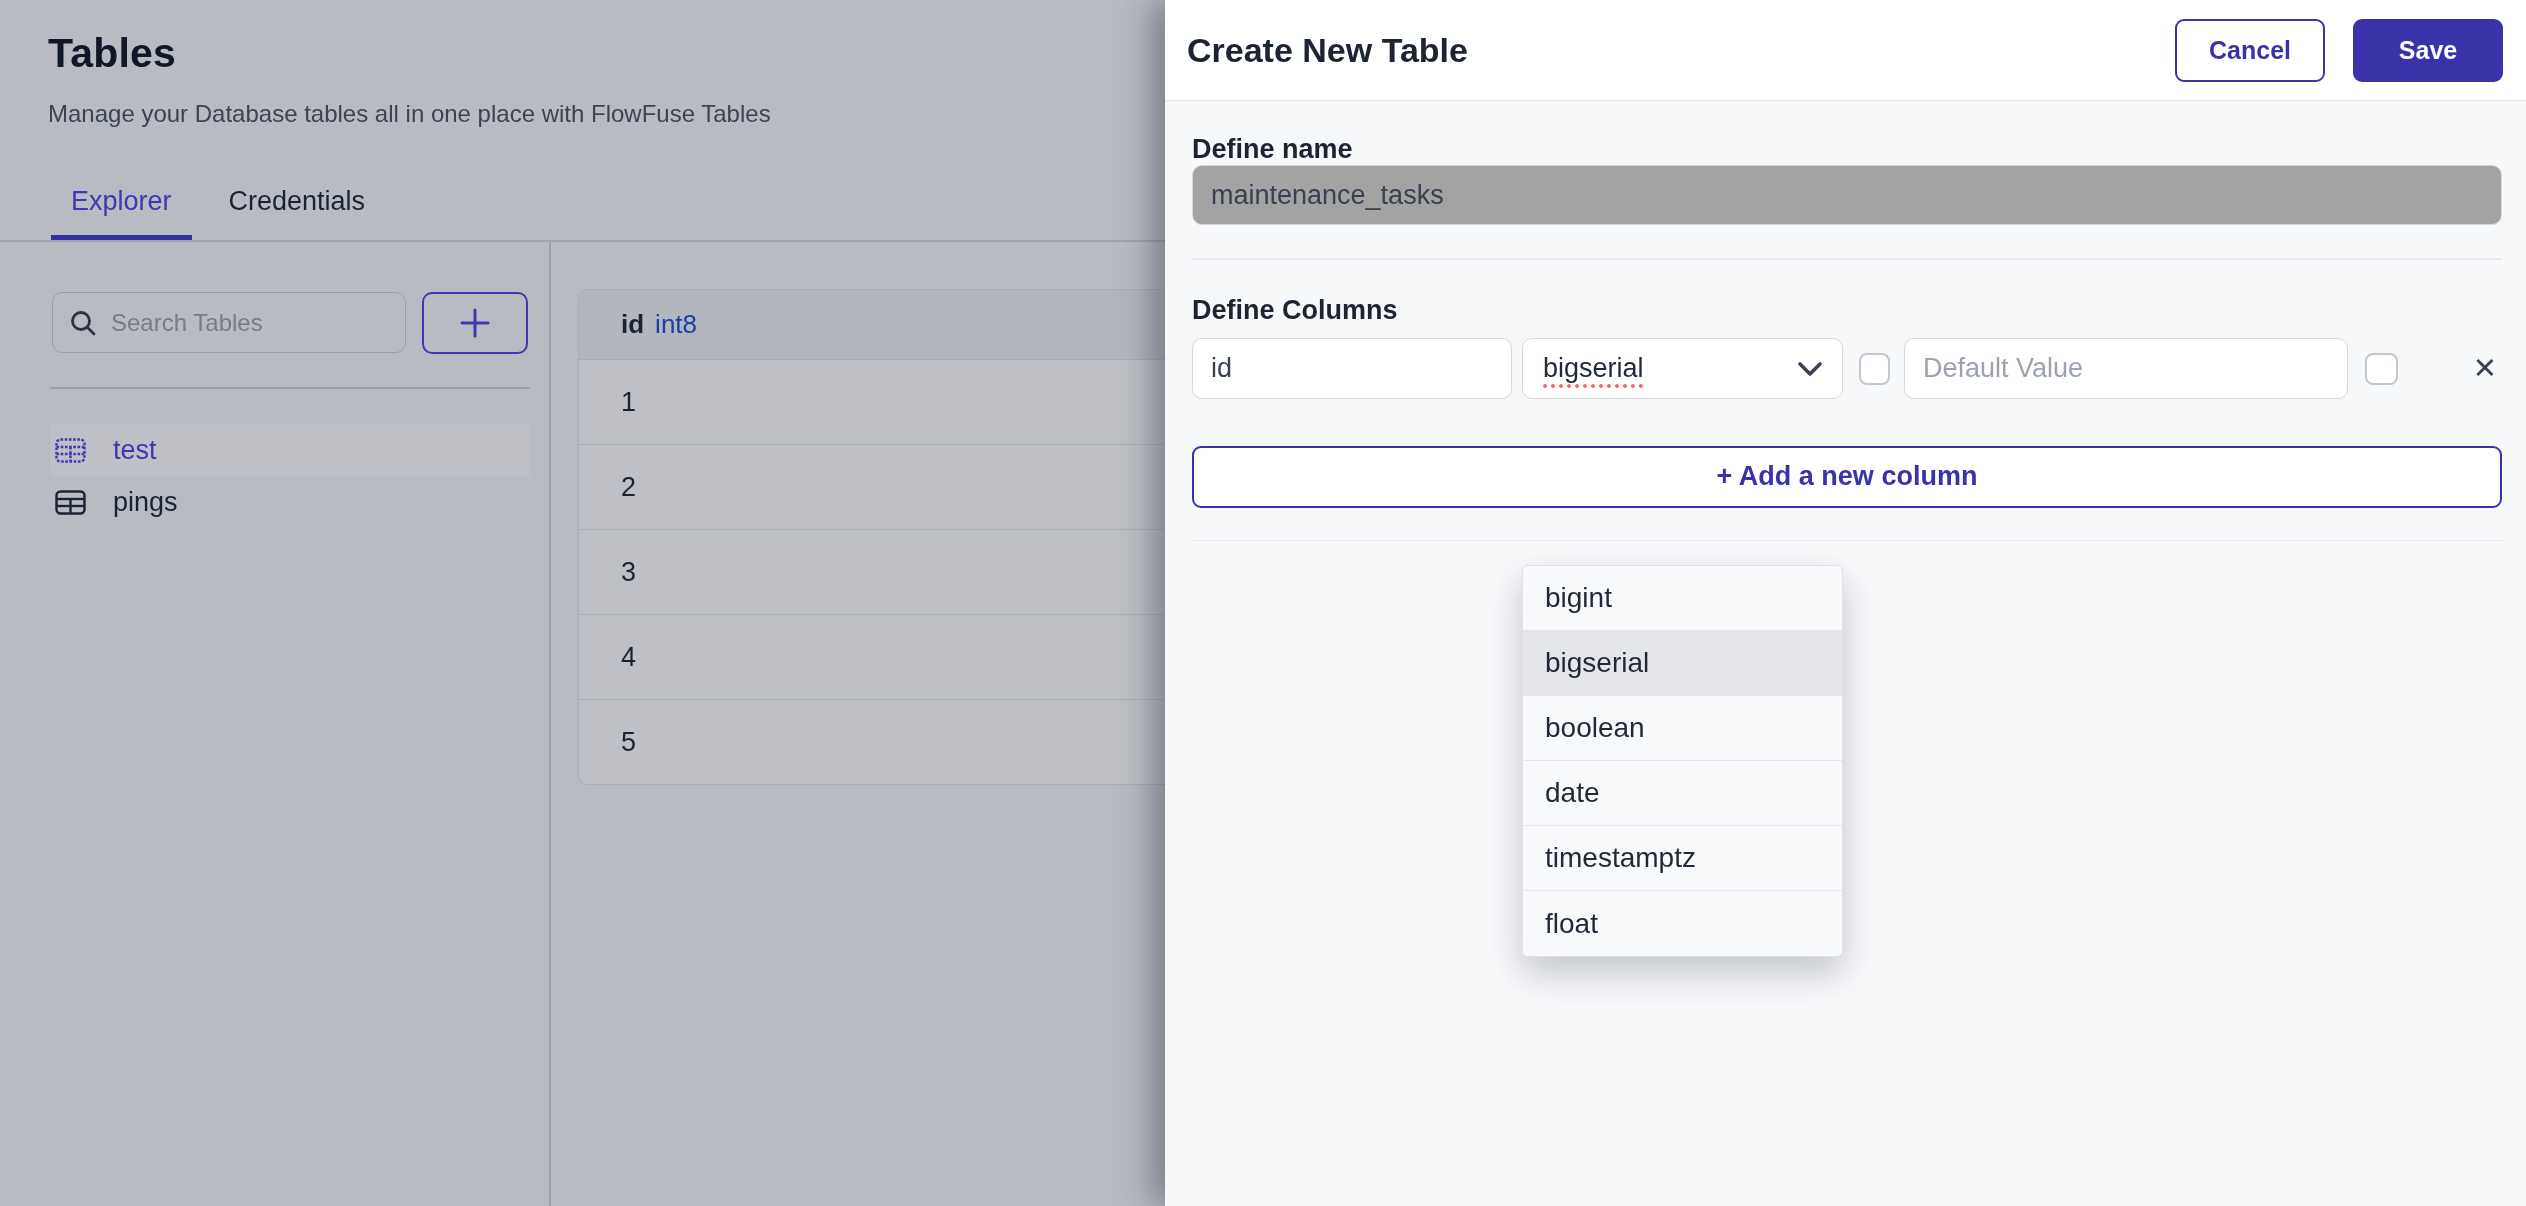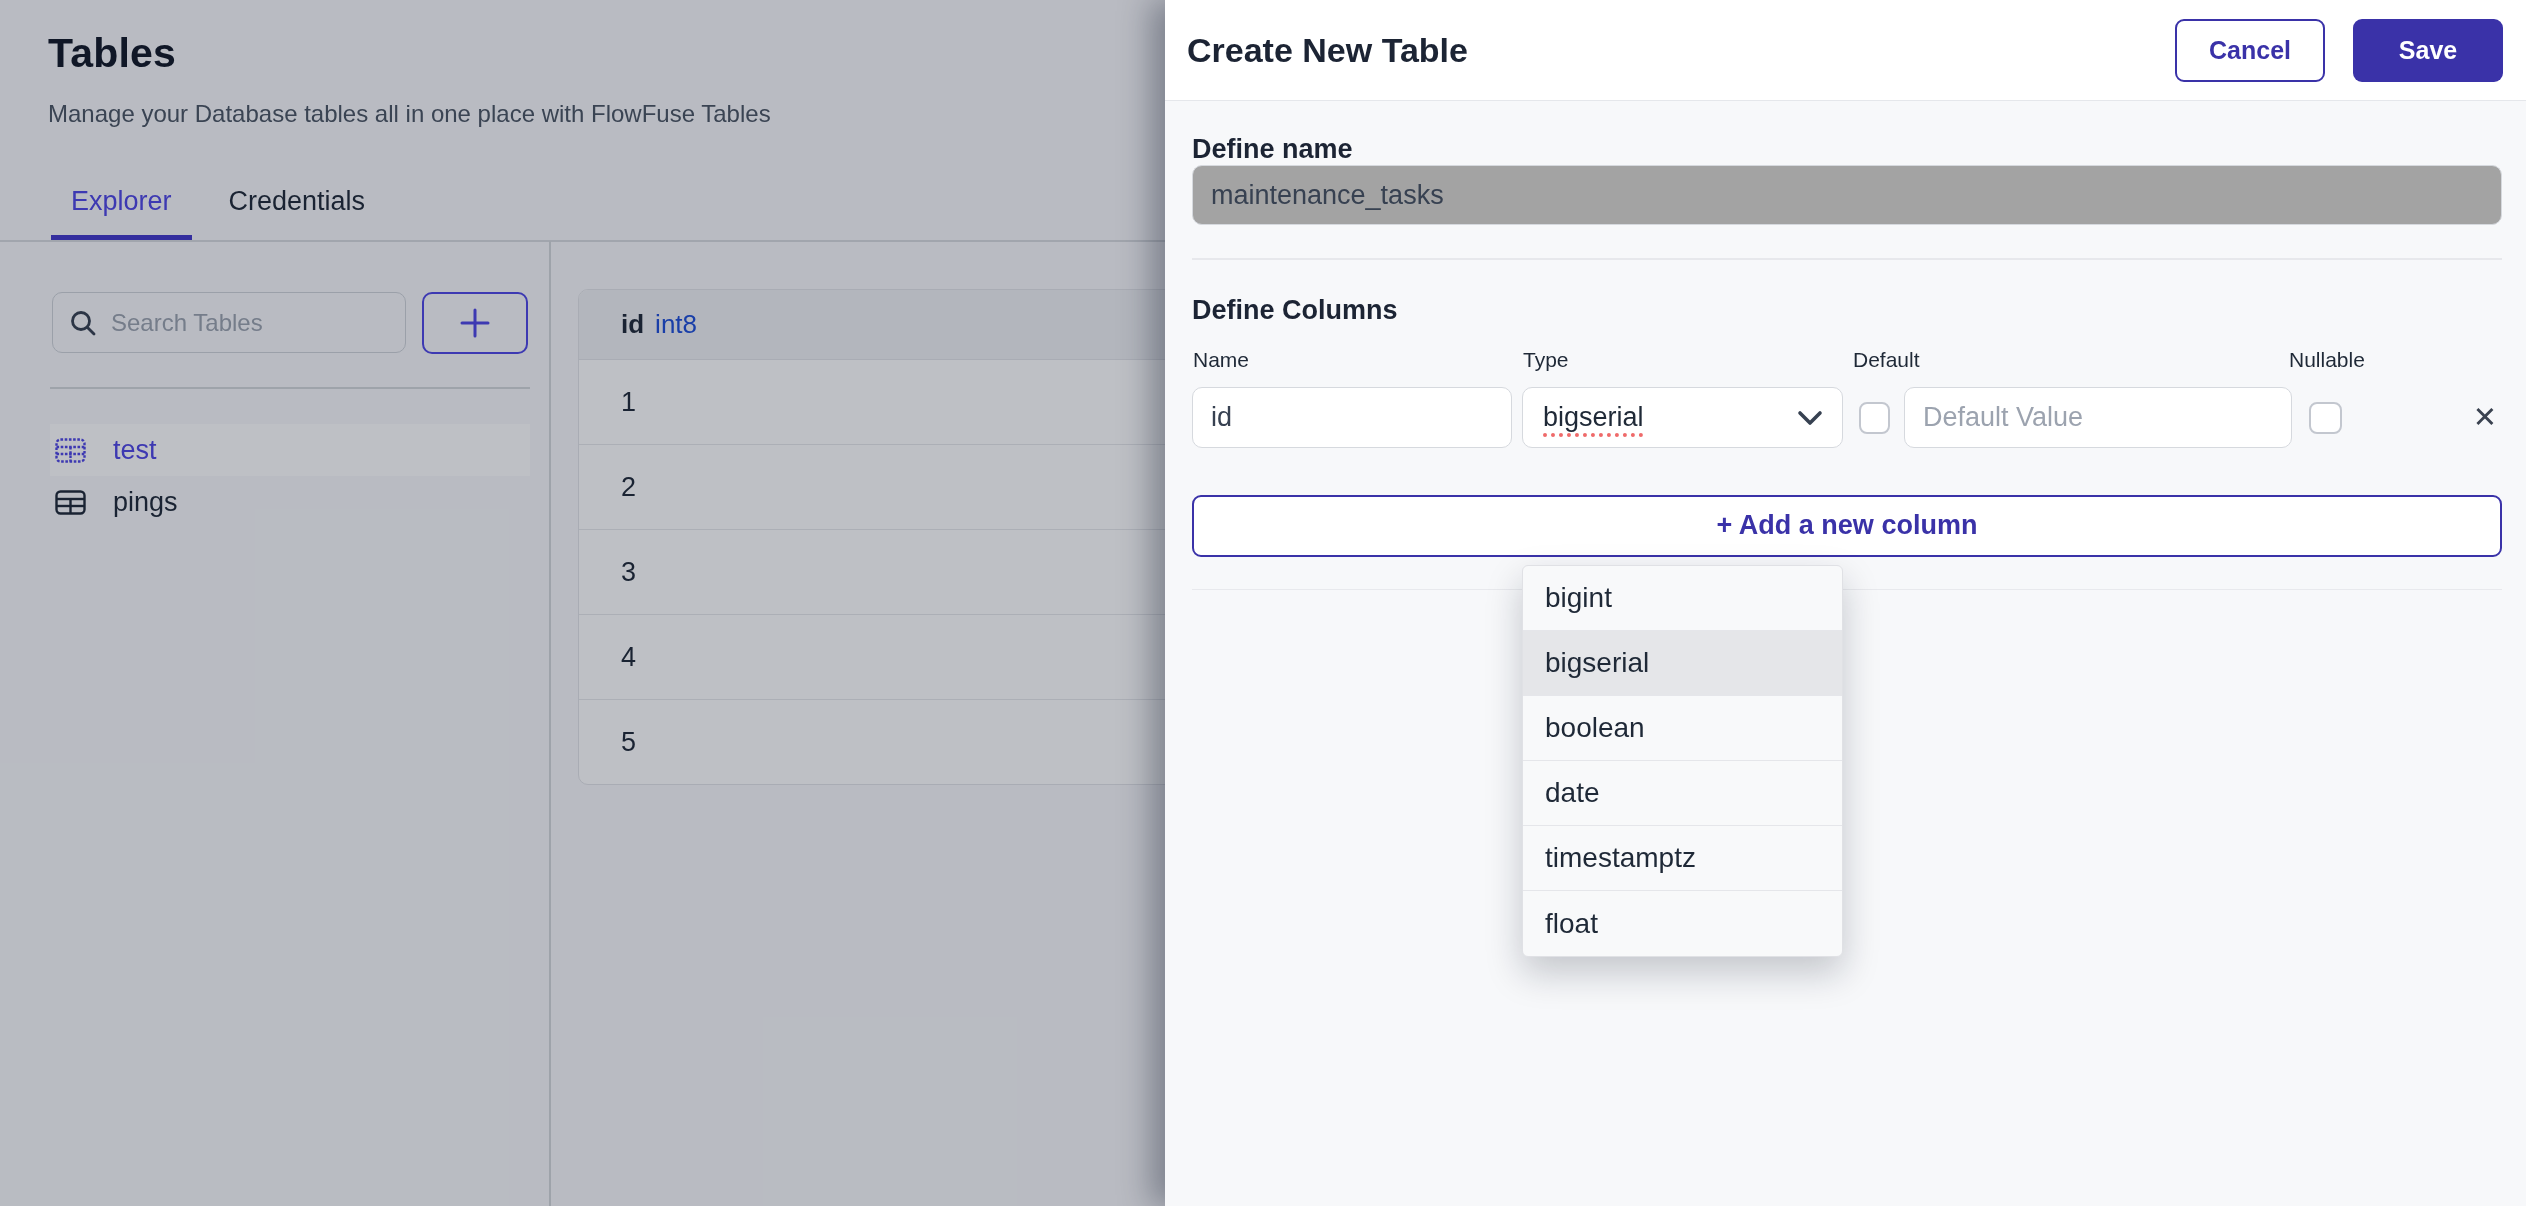--- a/index.html
+++ b/index.html
@@ -68,21 +68,21 @@
   .flabel-type { left: 331px; }
   .flabel-default { left: 661px; }
   .flabel-nullable { left: 1097px; }
 
   .column-row { margin-top: 12px; display: flex; align-items: center; height: 62px; }
   .col-name-input { width: 320px; height: 61px; background: #fff; border: 1.5px solid #d6d9de; border-radius: 10px; font-size: 27px; color: #374151; padding: 0 18px; outline: none; font-family: "Liberation Sans", sans-serif; }
   .type-select { margin-left: 10px; width: 321px; height: 61px; background: #fff; border: 1.5px solid #d6d9de; border-radius: 10px; display: flex; align-items: center; padding: 0 18px 0 20px; cursor: pointer; position: relative; }
   .type-select .value { font-size: 27px; color: #1f2937; text-decoration: underline dotted #ef6a6a 3.5px; text-underline-offset: 7px; }
   .type-select .chev { margin-left: auto; }
   .checkbox { margin-left: 16px; width: 31px; height: 32px; border: 2px solid #c3c7cf; border-radius: 8px; background: #ffffff; cursor: pointer; flex: none; }
-  .default-input { margin-left: 14px; width: 388px; height: 61px; background: #fff; border: 1.5px solid #d6d9de; border-radius: 10px; font-size: 27px; color: #374151; padding: 0 18px; outline: none; font-family: "Liberation Sans", sans-serif; }
+  .default-input { margin-left: 14px; width: 444px; height: 61px; background: #fff; border: 1.5px solid #d6d9de; border-radius: 10px; font-size: 27px; color: #374151; padding: 0 18px; outline: none; font-family: "Liberation Sans", sans-serif; }
   .default-input::placeholder { color: #9ca3af; }
   .checkbox.nullable { margin-left: 17px; width: 33px; }
   .delete-col { margin-left: auto; margin-right: 5px; font-size: 29px; color: #3a4250; cursor: pointer; line-height: 1; }
 
   .add-column-btn { margin-top: 46px; width: 100%; height: 62px; background: #ffffff; border: 2.5px solid #3a32a8; border-radius: 9px; color: #3a32a8; font-size: 27px; font-weight: 700; display: flex; align-items: center; justify-content: center; cursor: pointer; font-family: "Liberation Sans", sans-serif; }
   .bottom-divider { margin-top: 32px; height: 1.5px; background: #e8e9ed; border: none; }
 
   
   .type-dropdown { position: absolute; left: 357px; top: 464px; width: 321px; background: #f8f9fa; border: 1px solid #e0e1e5; border-radius: 6px; box-shadow: 0 16px 36px rgba(15,23,42,0.22); z-index: 30; overflow: hidden; }
   .type-option { height: 65px; display: flex; align-items: center; padding-left: 22px; font-size: 28px; color: #1f2937; border-bottom: 1px solid #e5e6ea; cursor: pointer; }
@@ -188,26 +188,20 @@
 
   <div class="panel-body">
 
     <div class="section-heading define-name-heading">Define name</div>
     <input class="name-input" type="text" value="maintenance_tasks" style="">
 
     <hr class="section-divider">
 
     <div class="section-heading define-columns-heading">Define Columns</div>
 
-    <div class="field-labels">
-      <span class="flabel-name">Name</span>
-      <span class="flabel-type">Type</span>
-      <span class="flabel-default">Default</span>
-      <span class="flabel-nullable">Nullable</span>
-    </div>
 
     <div class="column-row">
       <input class="col-name-input" type="text" value="id" style="">
 
       <div class="type-select">
         <span class="value">bigserial</span>
         <span class="chev">
           <svg width="28" height="18" viewBox="0 0 28 18" fill="none" stroke="#374151" stroke-width="3.6" stroke-linecap="round" stroke-linejoin="round">
             <polyline points="4,4 14,14 24,4"></polyline>
           </svg>

